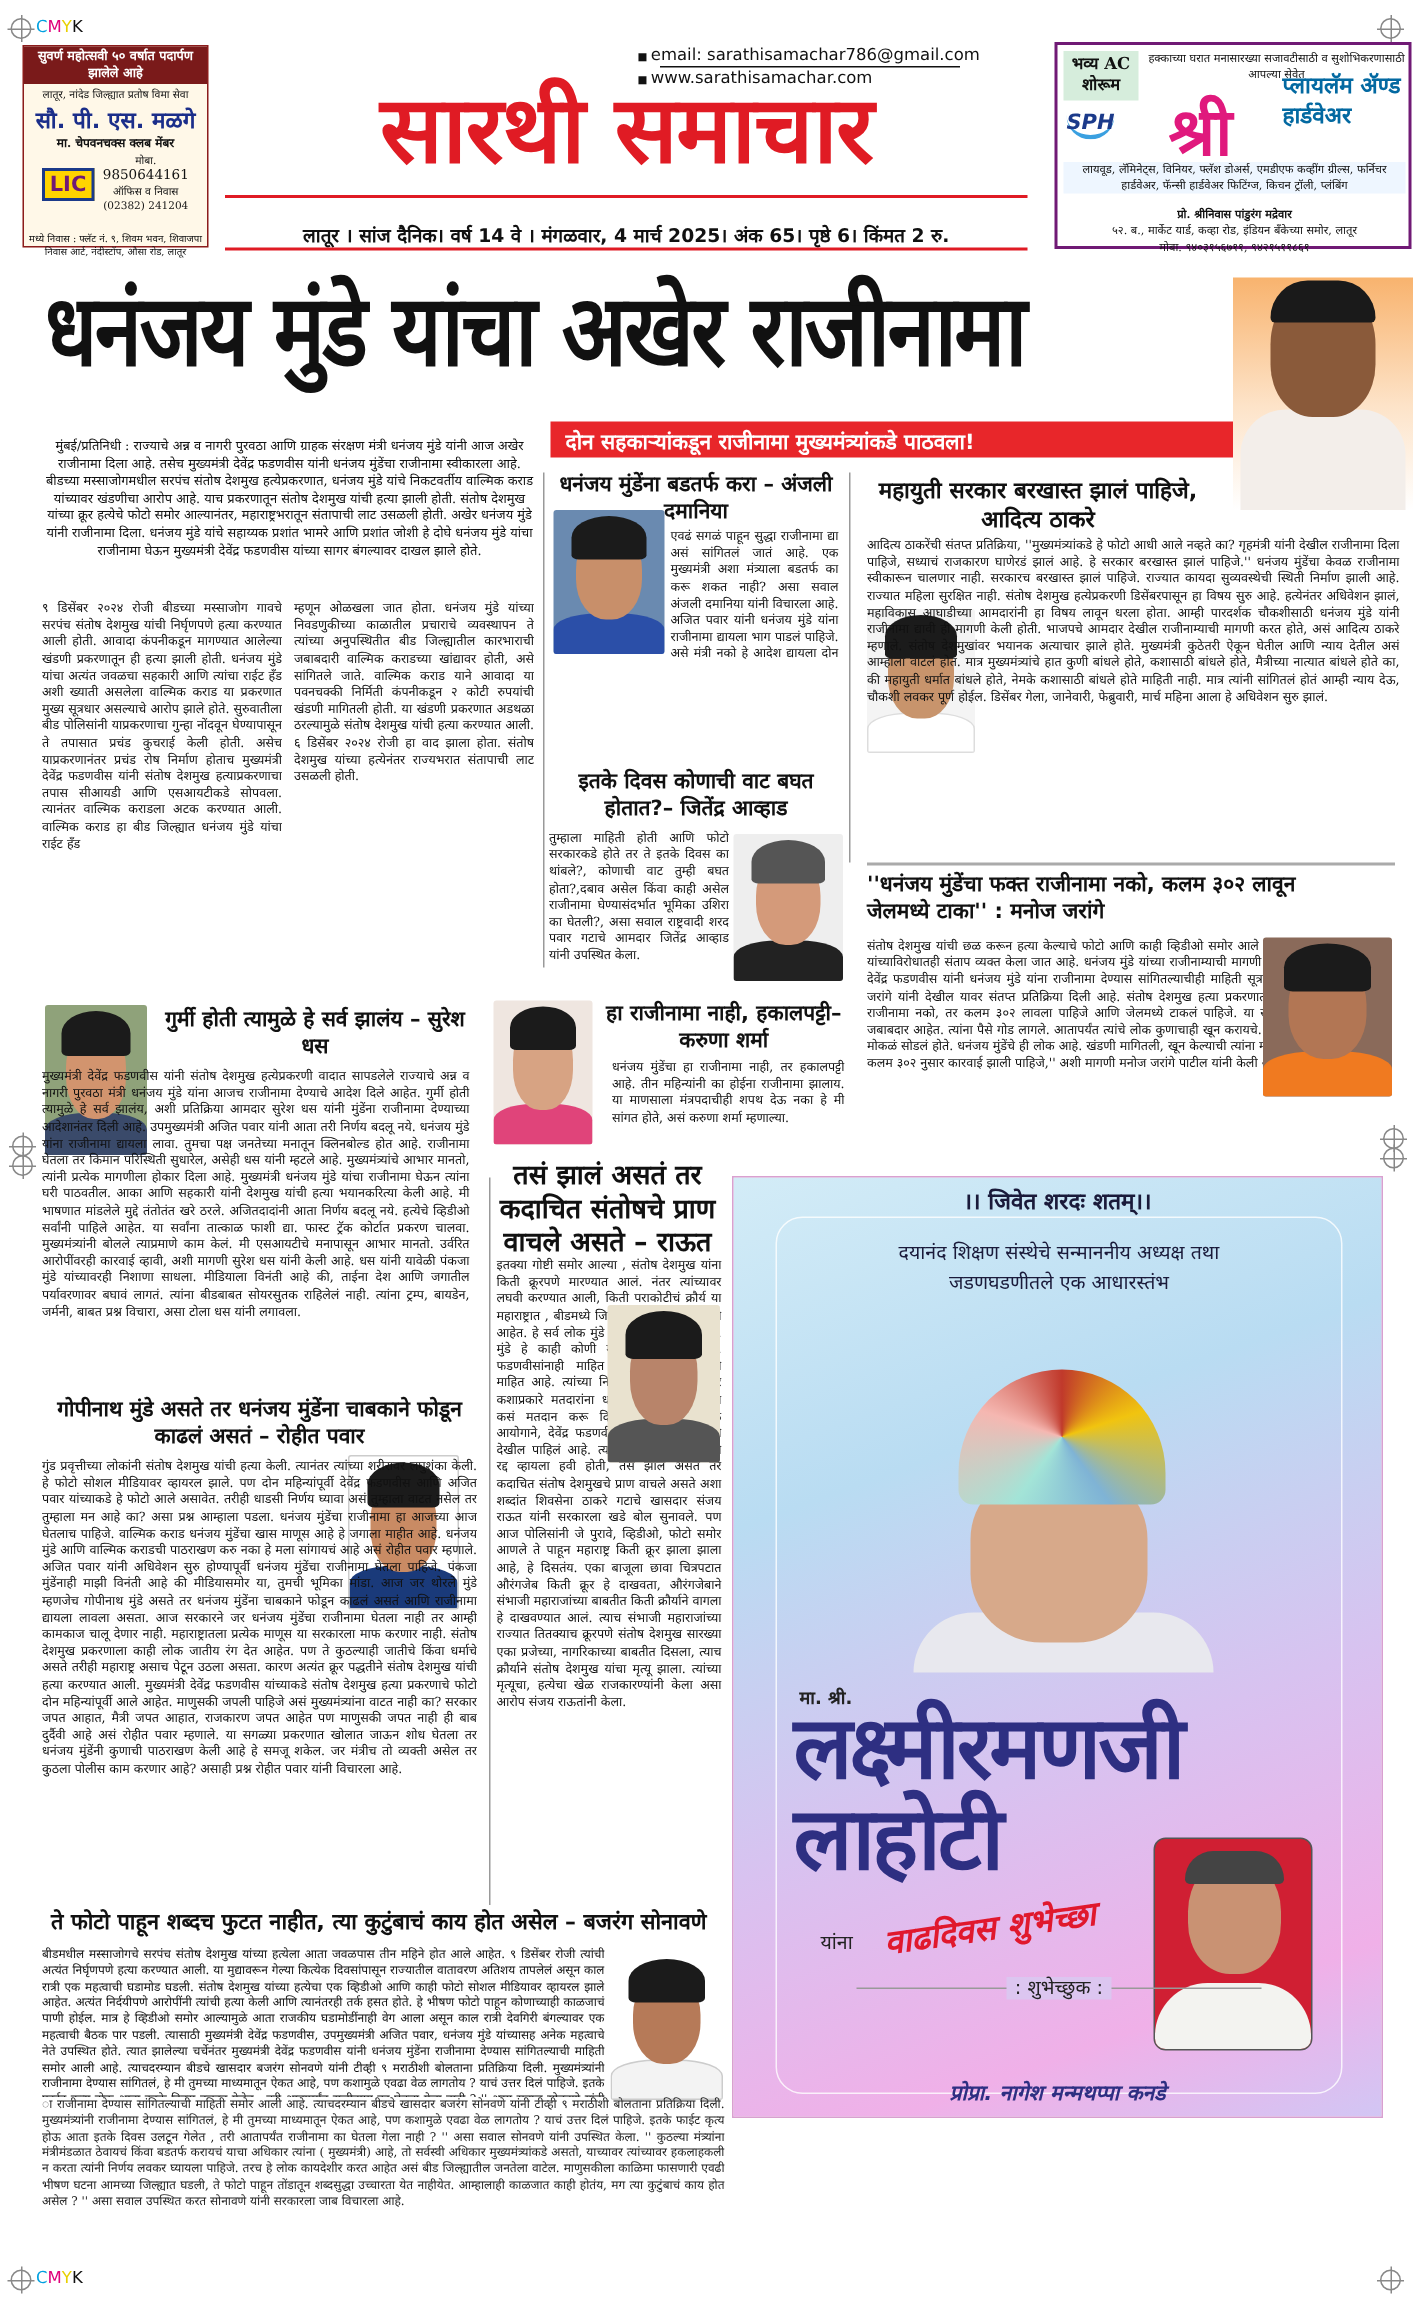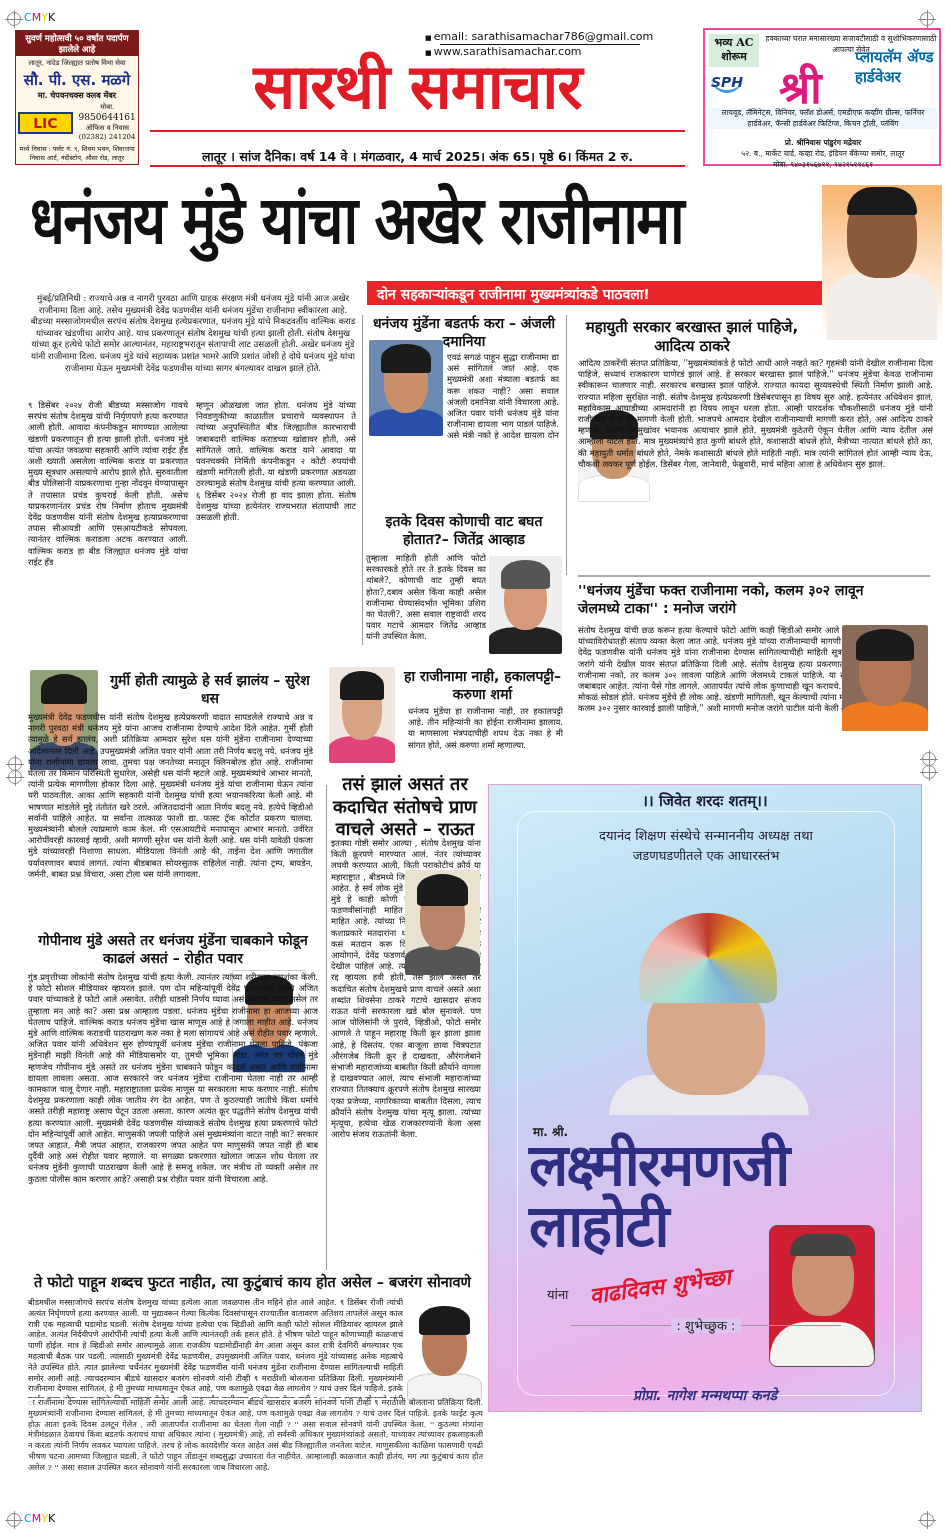--- a/index.html
+++ b/index.html
@@ -6,28 +6,28 @@
 body{width:945px;height:1538px;background:#fff;font-family:"DejaVu Serif",serif;color:#111;position:relative;overflow:hidden}
 .abs{position:absolute}
 .reg{position:absolute;width:14px;height:14px;border:1px solid #888;border-radius:50%}
 .reg::before{content:"";position:absolute;left:6px;top:-3px;width:1px;height:18px;background:#888}
 .reg::after{content:"";position:absolute;top:6px;left:-3px;height:1px;width:18px;background:#888}
 .cmyk{font:11px "DejaVu Sans",sans-serif}
 .cmyk .c{color:#00a0e0}.cmyk .m{color:#e0007a}.cmyk .y{color:#e8d000}.cmyk .k{color:#111}
 .adL{left:15px;top:30px;width:124px;height:135px;border:1px solid #8b1c1c;background:#fff8e8;font-size:7px;text-align:center}
 .adL .top{background:#7a1a1a;color:#fff;font-weight:bold;font-size:8.5px;padding:2px;line-height:1.25}
 .adL .name{color:#1b2e8a;font-weight:bold;font-size:15px;font-family:"DejaVu Sans",sans-serif;margin-top:2px}
-.lic{display:inline-block;background:#ffd400;color:#b91c1c;font-weight:bold;font-size:14px;padding:1px 13px;border:2px solid #1b3a8a;font-family:"DejaVu Sans",sans-serif}
+.lic{display:inline-block;background:#ffd400;color:#701a75;font-weight:bold;font-size:14px;padding:1px 3px;border:2px solid #1b3a8a;font-family:"DejaVu Sans",sans-serif}
 .masthead{left:150px;top:28px;width:535px;height:140px}
 .mast-title{position:absolute;left:0;top:28px;width:535px;text-align:center;font:bold 62px "DejaVu Sans",sans-serif;color:#e01b24;letter-spacing:-1px;line-height:1}
 .contact{position:absolute;left:275px;top:2px;font:11px "DejaVu Sans",sans-serif;line-height:14px}
 .contact div::before{content:"■ ";font-size:7px}
 .mast-line{position:absolute;left:0;width:535px;height:2px;background:#e01b24}
 .dateline{position:absolute;left:0;top:120px;width:535px;text-align:center;font:bold 12.5px "DejaVu Sans",sans-serif}
-.adR{left:703px;top:28px;width:238px;height:138px;border:2px solid #ec4899;background:#fff;font-size:7.5px;text-align:center}
+.adR{left:703px;top:28px;width:238px;height:138px;border:2px solid #701a75;background:#fff;font-size:7.5px;text-align:center}
 .adR .ac{position:absolute;left:4px;top:4px;width:50px;background:#d6eddc;font-weight:bold;font-size:11px;padding:2px;line-height:1.3}
 .adR .sh{position:absolute;left:60px;top:4px;width:172px;font-size:7.5px;line-height:1.4}
 .adR .shri{position:absolute;left:74px;top:26px;color:#e0197d;font:bold 44px "DejaVu Sans",sans-serif}
 .adR .sph{position:absolute;left:6px;top:44px;color:#1b3a8a;font:italic bold 14px "DejaVu Sans",sans-serif;border-bottom:3px solid #3aa0e0;border-radius:0 0 30px 30px}
 .adR .firm{position:absolute;left:126px;top:18px;color:#0369a1;font:bold 15px "DejaVu Sans",sans-serif;text-align:left;line-height:1.3}
 .adR .items{position:absolute;left:4px;top:78px;width:228px;background:#eef6ff;font-size:7.5px;line-height:1.4}
 .adR .prop{position:absolute;left:4px;top:108px;width:228px;font-size:7.5px;line-height:1.45}
 .headline{left:30px;top:188px;width:820px;font:bold 66px "DejaVu Sans",sans-serif;letter-spacing:-2px;transform:scaleX(.86);transform-origin:left;line-height:1;white-space:nowrap}
 .hero{left:822px;top:185px;width:120px;height:155px;background:linear-gradient(180deg,#f8b36e 0%,#fde3c8 55%,#fff 100%)}
 .hero .face{position:absolute;left:25px;top:5px;width:70px;height:88px;border-radius:45% 45% 40% 40%;background:#8a5a3a}
@@ -80,21 +80,21 @@
   <div style="font-weight:bold;font-size:8px">मा. चेपवनचक्स क्लब मेंबर</div>
   <div style="display:flex;justify-content:center;gap:6px;margin-top:3px;align-items:center">
     <span class="lic">LIC</span>
     <div style="font-size:7px;line-height:1.3;text-align:center">
       <div>मोबा.</div>
       <div style="font-size:9px">9850644161</div>
       <div>ऑफिस व निवास</div>
       <div>(02382) 241204</div>
     </div>
   </div>
-  <div style="margin-top:3px;font-size:6.5px;line-height:1.3;padding:0 3px">मध्ये निवास : फ्लॅट नं. ९, शिवम भवन, शिवाजपा निवास आर्ट, नंदीस्टॉप, औसा रोड, लातूर</div>
+  <div style="margin-top:13px;font-size:6.5px;line-height:1.3;padding:0 3px">मध्ये निवास : फ्लॅट नं. ९, शिवम भवन, शिवाजपा निवास आर्ट, नंदीस्टॉप, औसा रोड, लातूर</div>
 </div>
 
 <div class="abs masthead">
   <div class="contact">
     <div>email: sarathisamachar786@gmail.com</div>
     <div>www.sarathisamachar.com</div>
   </div>
   <div class="mast-line" style="top:16px;left:290px;width:200px;height:1px;background:#111"></div>
   <div class="mast-title">सारथी समाचार</div>
   <div class="mast-line" style="top:102px"></div>

